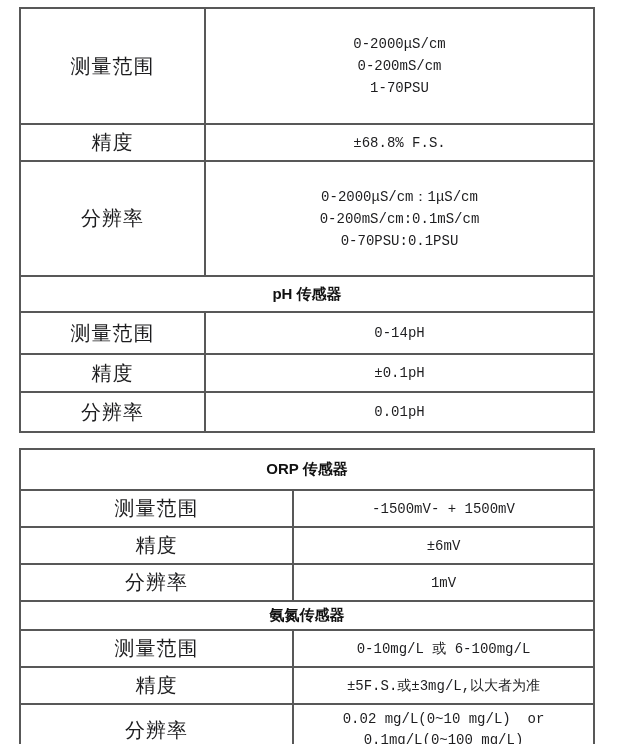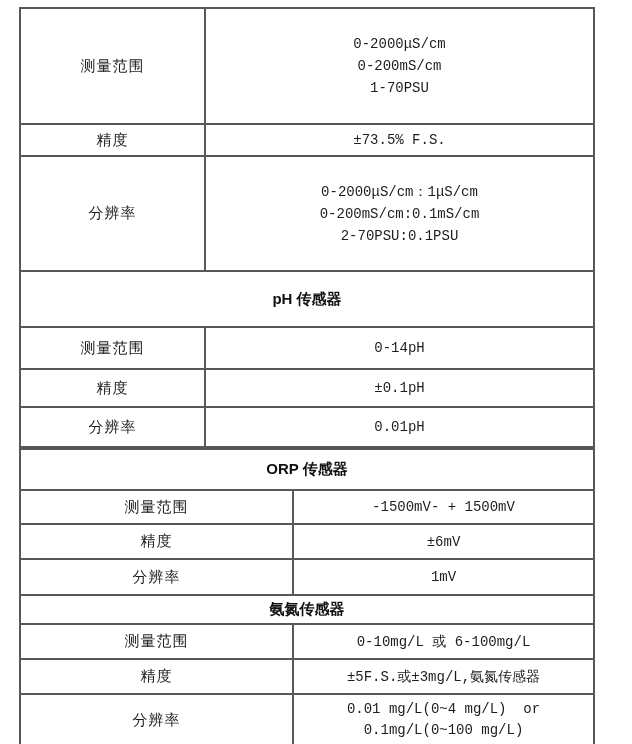--- a/index.html
+++ b/index.html
@@ -28,21 +28,21 @@
   td {
     border: 2px solid #585858;
     padding: 4px;
     text-align: center;
     vertical-align: middle;
     color: #1d1d1f;
     overflow: hidden;
   }
   td.lab {
     font-family: Liberation Mono, monospace;
-    font-size: 15px;
+    font-size: 20px;
     letter-spacing: 1px;
   }
   td.val {
     font-family: "Liberation Mono", "DejaVu Sans Mono", monospace;
     font-size: 14px;
   }
   .vline {
     line-height: 22px;
     white-space: pre-wrap;
   }
@@ -68,32 +68,32 @@
         <td class="lab"><span>测量范围</span></td>
         <td class="val">
           <div class="vline">0-2000μS/cm</div>
           <div class="vline">0-200mS/cm</div>
           <div class="vline">1-70PSU</div>
         </td>
       </tr>
       <tr style="height:25px">
         <td class="lab"><span>精度</span></td>
         <td class="val">
-          <div class="vline">±73.5% F.S.</div>
+          <div class="vline">±68.8% F.S.</div>
         </td>
       </tr>
       <tr style="height:115px">
         <td class="lab"><span>分辨率</span></td>
         <td class="val">
           <div class="vline">0-2000μS/cm：1μS/cm</div>
           <div class="vline">0-200mS/cm:0.1mS/cm</div>
-          <div class="vline">2-70PSU:0.1PSU</div>
+          <div class="vline">0-70PSU:0.1PSU</div>
         </td>
       </tr>
-      <tr style="height:56px">
+      <tr style="height:36px">
         <td class="hdr" colspan="2">pH 传感器</td>
       </tr>
       <tr style="height:42px">
         <td class="lab"><span>测量范围</span></td>
         <td class="val">
           <div class="vline">0-14pH</div>
         </td>
       </tr>
       <tr style="height:38px">
         <td class="lab"><span>精度</span></td>
@@ -142,27 +142,27 @@
       </tr>
       <tr style="height:35px">
         <td class="lab"><span>测量范围</span></td>
         <td class="val">
           <div class="vline">0-10mg/L 或 6-100mg/L</div>
         </td>
       </tr>
       <tr style="height:35px">
         <td class="lab"><span>精度</span></td>
         <td class="val">
-          <div class="vline">±5F.S.或±3mg/L,氨氮传感器</div>
+          <div class="vline">±5F.S.或±3mg/L,以大者为准</div>
         </td>
       </tr>
       <tr style="height:40px">
         <td class="lab"><span>分辨率</span></td>
         <td class="val">
-          <div class="vline" style="line-height:21px">0.01 mg/L(0~4 mg/L)  or</div>
+          <div class="vline" style="line-height:21px">0.02 mg/L(0~10 mg/L)  or</div>
           <div class="vline" style="line-height:21px">0.1mg/L(0~100 mg/L)</div>
         </td>
       </tr>
       <tr style="height:30px">
         <td colspan="2"></td>
       </tr>
     </tbody>
   </table>
 
 </div>

